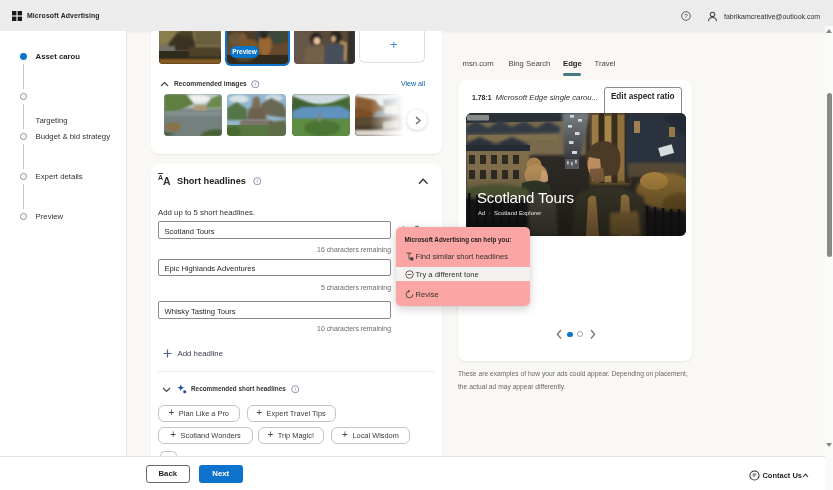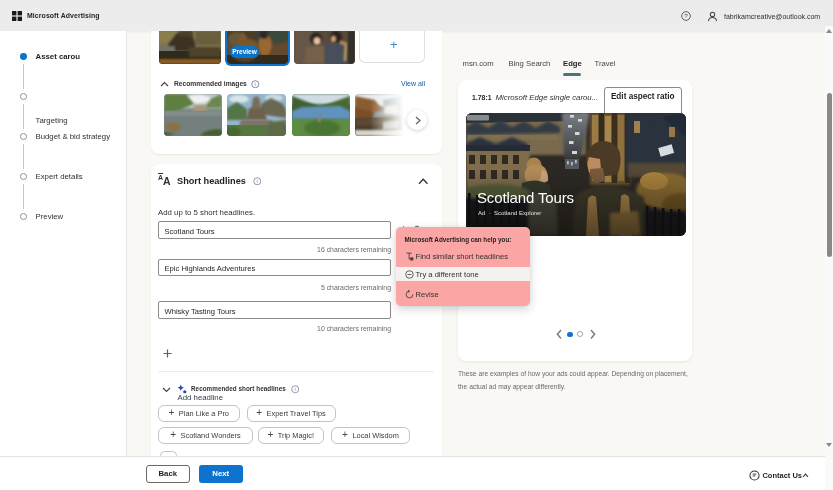--- a/index.html
+++ b/index.html
@@ -237,21 +237,21 @@
 <div class="abs" style="left:241px;top:284px;width:150px;text-align:right;font-size:6.9px;color:#6b6966;">5 characters remaining</div>
 
 <div class="abs" style="left:158px;top:301px;width:233px;height:17.5px;background:#fff;border:1px solid #8c8a88;border-radius:2px;">
   <div class="abs" style="left:5.5px;top:4.6px;font-size:7.6px;color:#201f1e;">Whisky Tasting Tours</div>
 </div>
 <div class="abs" style="left:241px;top:325px;width:150px;text-align:right;font-size:6.9px;color:#6b6966;">10 characters remaining</div>
 
 <svg class="abs" style="left:163px;top:348.5px;" width="9" height="9" viewBox="0 0 9 9">
     <path d="M4.5 0.5 L4.5 8.5 M0.5 4.5 L8.5 4.5" stroke="#51618a" stroke-width="1.2"></path>
   </svg>
-<div class="abs" style="left:177.5px;top:349px;font-size:7.8px;color:#333a4c;margin-top:44px;">Add headline</div>
+<div class="abs" style="left:177.5px;top:349px;font-size:7.8px;color:#333a4c;">Add headline</div>
 
 <div class="abs" style="left:158px;top:370.5px;width:276px;height:1px;background:#edebe9;"></div>
 
 <svg class="abs" style="left:162px;top:386.8px;" width="9" height="6" viewBox="0 0 9 6">
     <path d="M1 1 L4.5 4.5 L8 1" fill="none" stroke="#484644" stroke-width="1.2"></path>
   </svg>
 <svg class="abs" style="left:176.5px;top:383.5px;" width="10" height="10" viewBox="0 0 12 12">
   <path d="M4.5 0.5 L5.6 3.4 L8.5 4.5 L5.6 5.6 L4.5 8.5 L3.4 5.6 L0.5 4.5 L3.4 3.4 Z" fill="#1f4ba5"></path>
   <circle cx="9.3" cy="9.3" r="1.9" fill="#1f4ba5"></circle>
 </svg>

